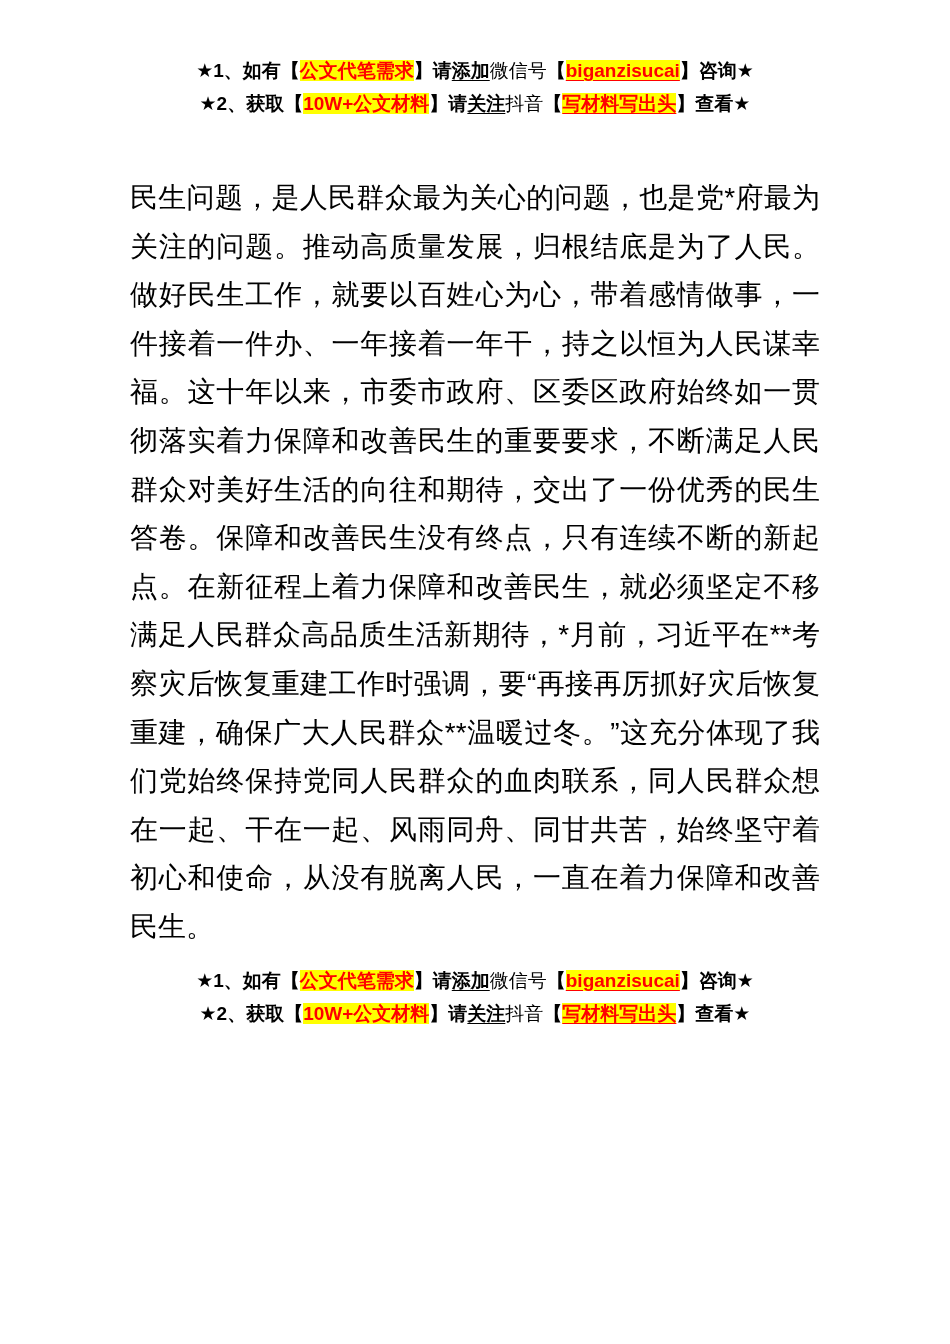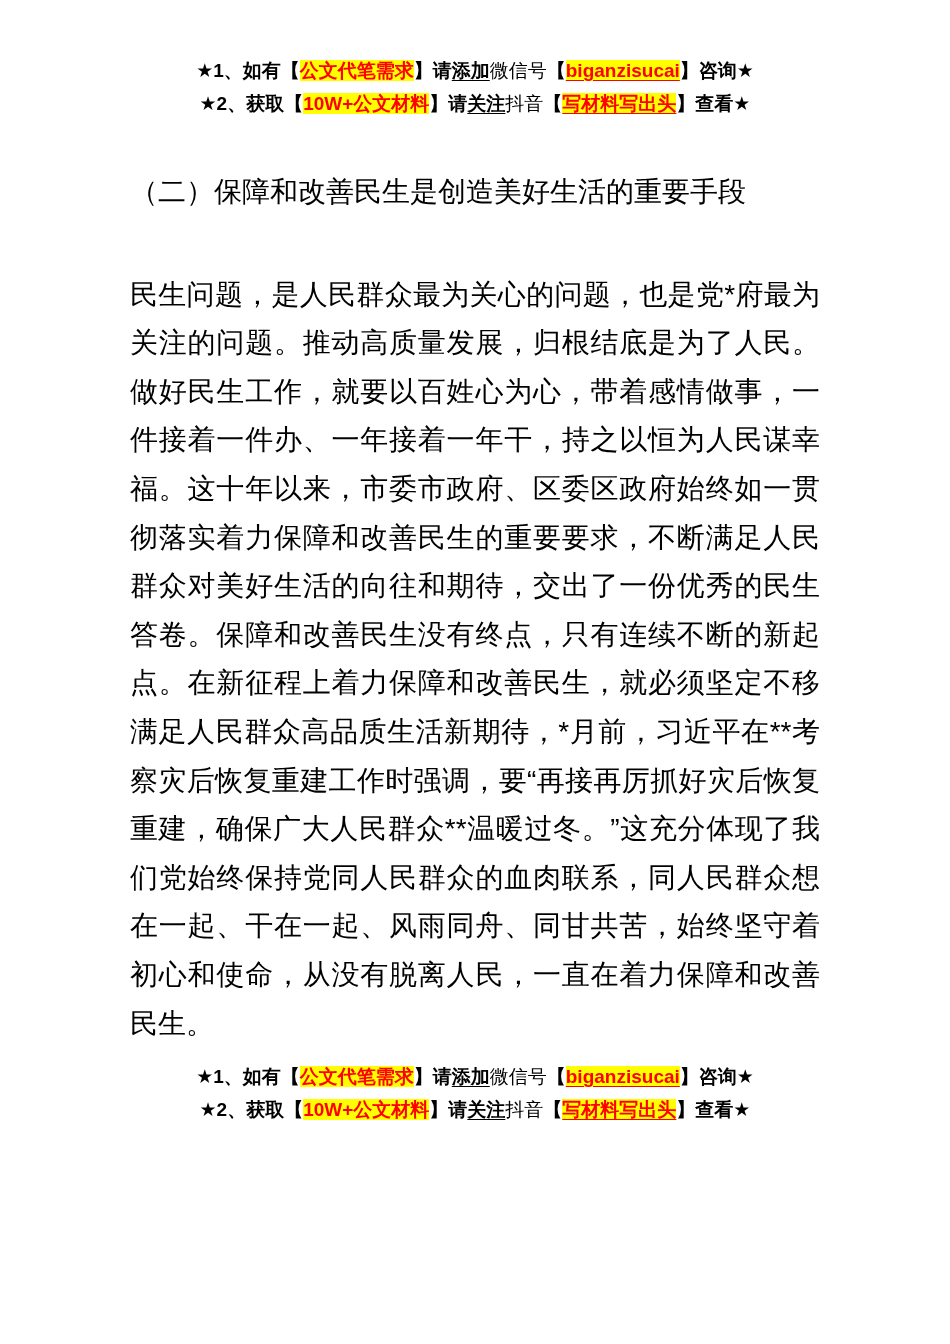--- a/index.html
+++ b/index.html
@@ -69,21 +69,20 @@
 <body>
 
 <div class="page">
 
   <div class="promo promo-header">
     <div><span>★1、如有【</span><span class="hl">公文代笔需求</span><span>】请</span><span class="u">添加</span><span class="light">微信号</span><span>【</span><span class="hl-u">biganzisucai</span><span>】咨询★</span></div>
     <div><span>★2、获取【</span><span class="hl">10W+公文材料</span><span>】请</span><span class="u">关注</span><span class="light">抖音</span><span>【</span><span class="hl-u">写材料写出头</span><span>】查看★</span></div>
   </div>
 
 
-  <h2 class="body-text section-heading">（二）保障和改善民生是创造美好生活的重要手段</h2>
 
   <p class="body-text para para-2">民生问题，是人民群众最为关心的问题，也是党*府最为关注的问题。推动高质量发展，归根结底是为了人民。做好民生工作，就要以百姓心为心，带着感情做事，一件接着一件办、一年接着一年干，持之以恒为人民谋幸福。这十年以来，市委市政府、区委区政府始终如一贯彻落实着力保障和改善民生的重要要求，不断满足人民群众对美好生活的向往和期待，交出了一份优秀的民生答卷。保障和改善民生没有终点，只有连续不断的新起点。在新征程上着力保障和改善民生，就必须坚定不移满足人民群众高品质生活新期待，*月前，习近平在**考察灾后恢复重建工作时强调，要“再接再厉抓好灾后恢复重建，确保广大人民群众**温暖过冬。”这充分体现了我们党始终保持党同人民群众的血肉联系，同人民群众想在一起、干在一起、风雨同舟、同甘共苦，始终坚守着初心和使命，从没有脱离人民，一直在着力保障和改善民生。</p>
 
   <div class="promo promo-footer">
     <div><span>★1、如有【</span><span class="hl">公文代笔需求</span><span>】请</span><span class="u">添加</span><span class="light">微信号</span><span>【</span><span class="hl-u">biganzisucai</span><span>】咨询★</span></div>
     <div><span>★2、获取【</span><span class="hl">10W+公文材料</span><span>】请</span><span class="u">关注</span><span class="light">抖音</span><span>【</span><span class="hl-u">写材料写出头</span><span>】查看★</span></div>
   </div>
 
 </div>
 

